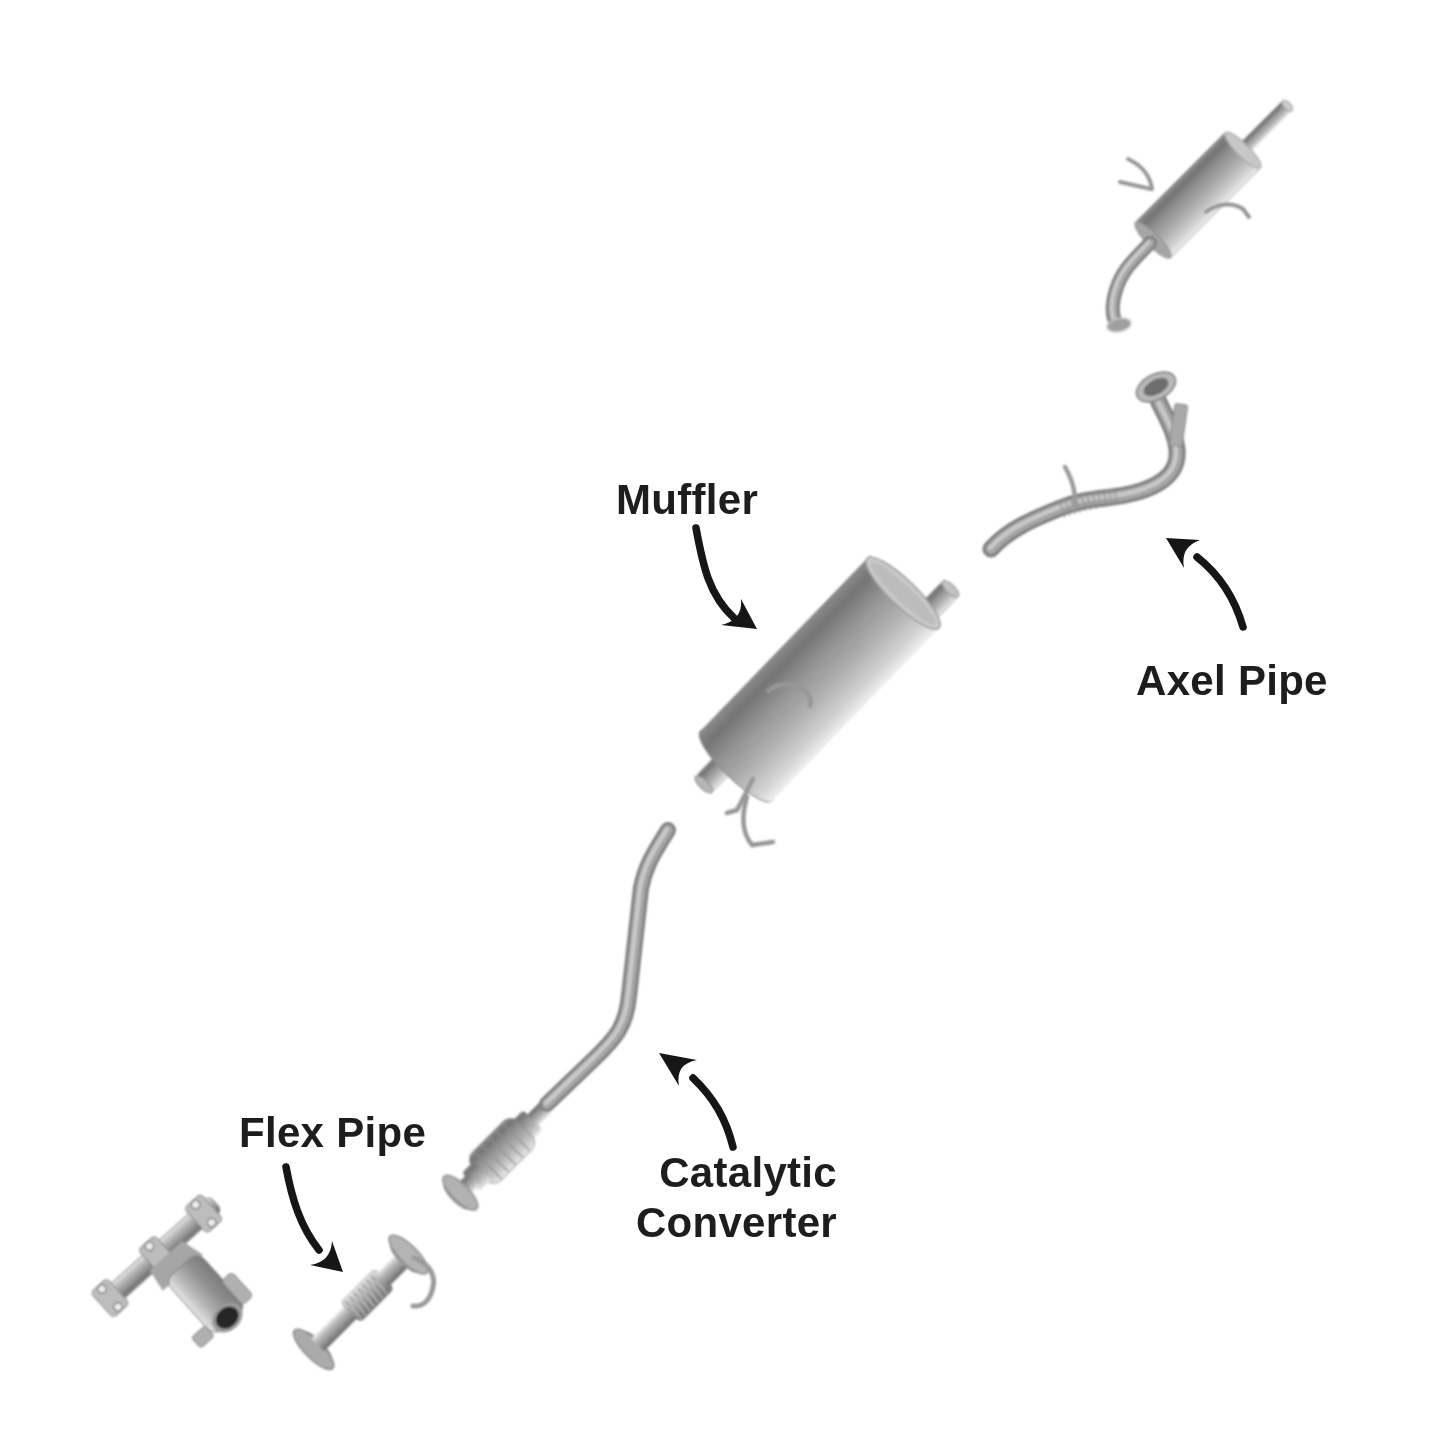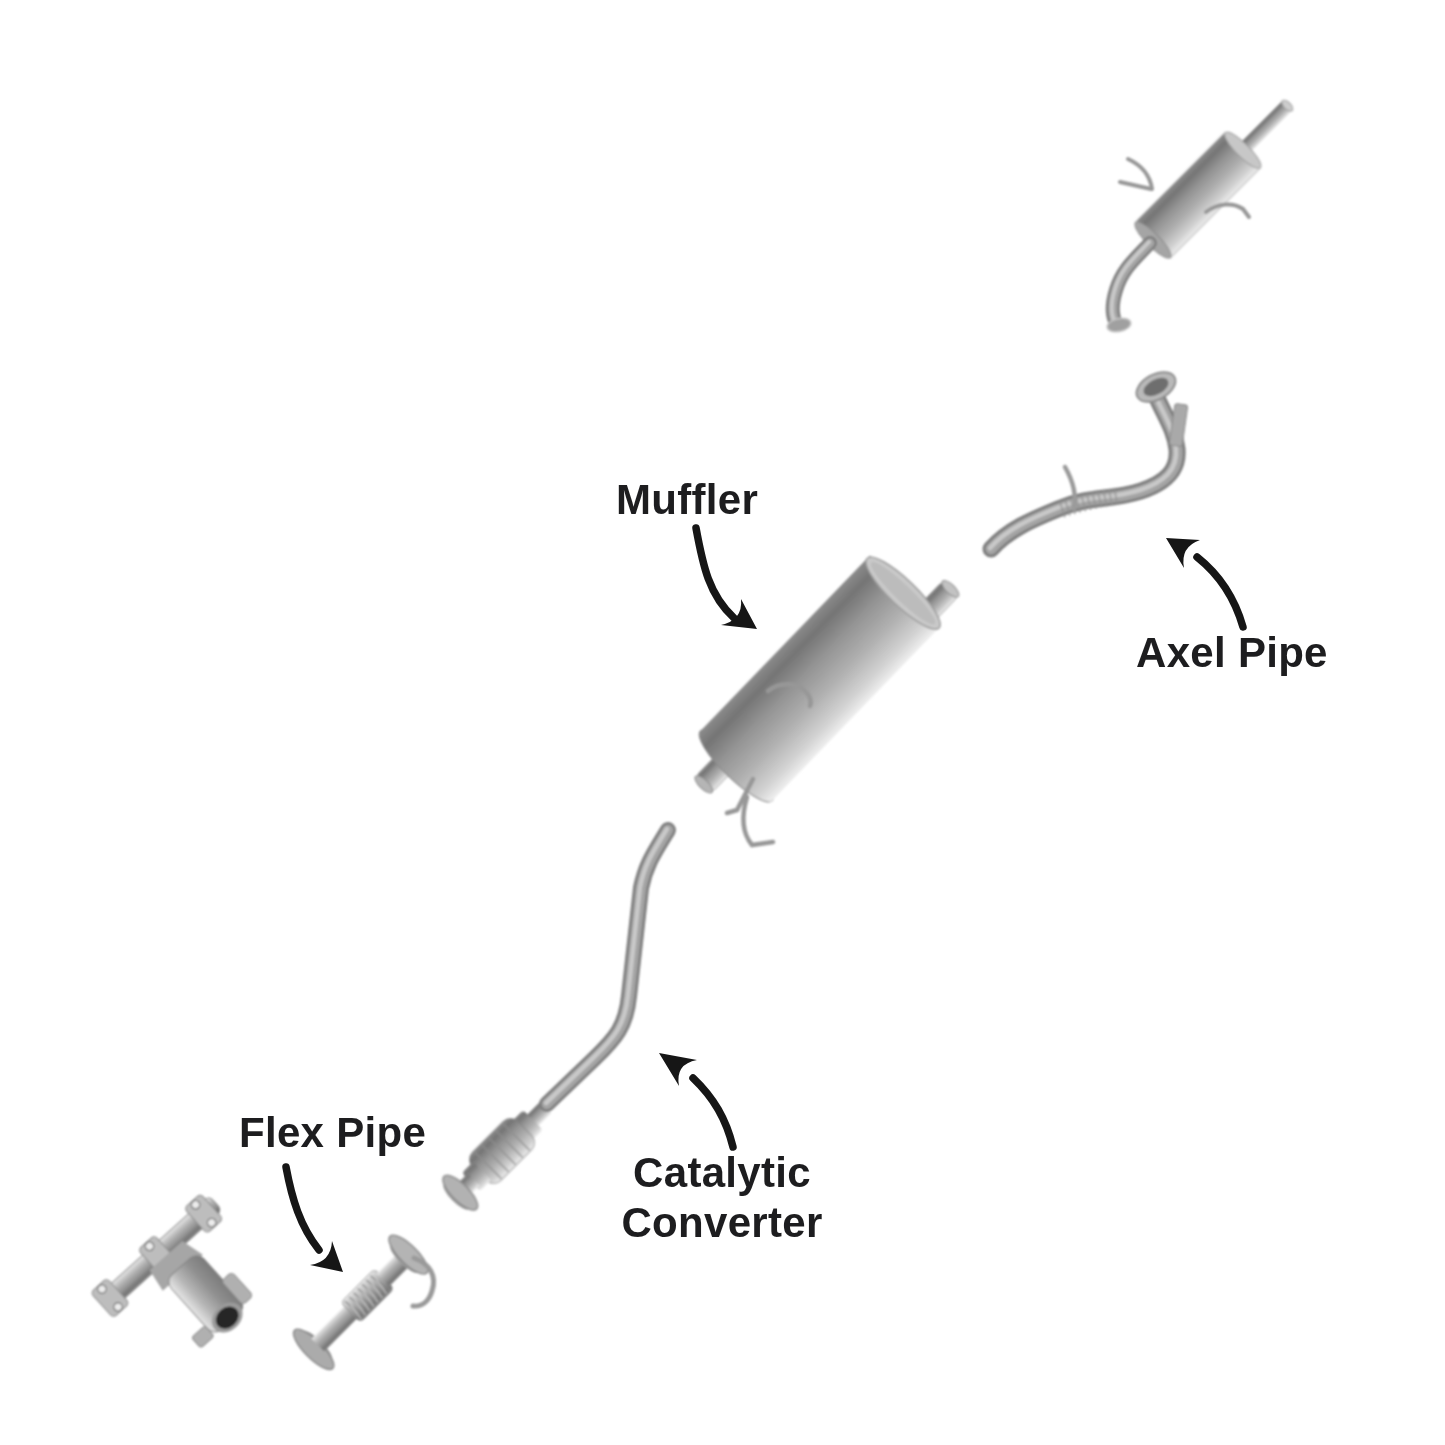--- a/index.html
+++ b/index.html
@@ -2,23 +2,23 @@
 <html><head>
 <meta charset="utf-8">
 <style>
   html,body{margin:0;padding:0;background:#ffffff;}
   body{width:1445px;height:1445px;overflow:hidden;position:relative;
        font-family:"Liberation Sans",sans-serif;}
   .canvas{position:absolute;inset:0;width:1200px;height:1445px;background:#ffffff;}
   .art{position:absolute;left:0;top:0;width:1445px;height:1445px;display:block;}
   .label{position:absolute;color:#1d1d1f;font-weight:700;font-size:42px;
          letter-spacing:.3px;line-height:1.18;white-space:nowrap;}
-  .label.wrap{white-space:normal;text-align:center;}
+  .label.wrap{white-space:normal;text-align:right;}
   #label-muffler{left:616px;top:475px;}
-  #label-axel{left:1136px;top:628px;}
+  #label-axel{left:1136px;top:656px;}
   #label-flex{left:239px;top:1108px;}
   #label-cat{left:607px;top:1148px;width:230px;line-height:50px;}
 </style>
 </head>
 <body>
 
 <div class="canvas">
 
   <svg class="art" viewBox="0 0 1445 1445" xmlns="http://www.w3.org/2000/svg">
     <defs>

